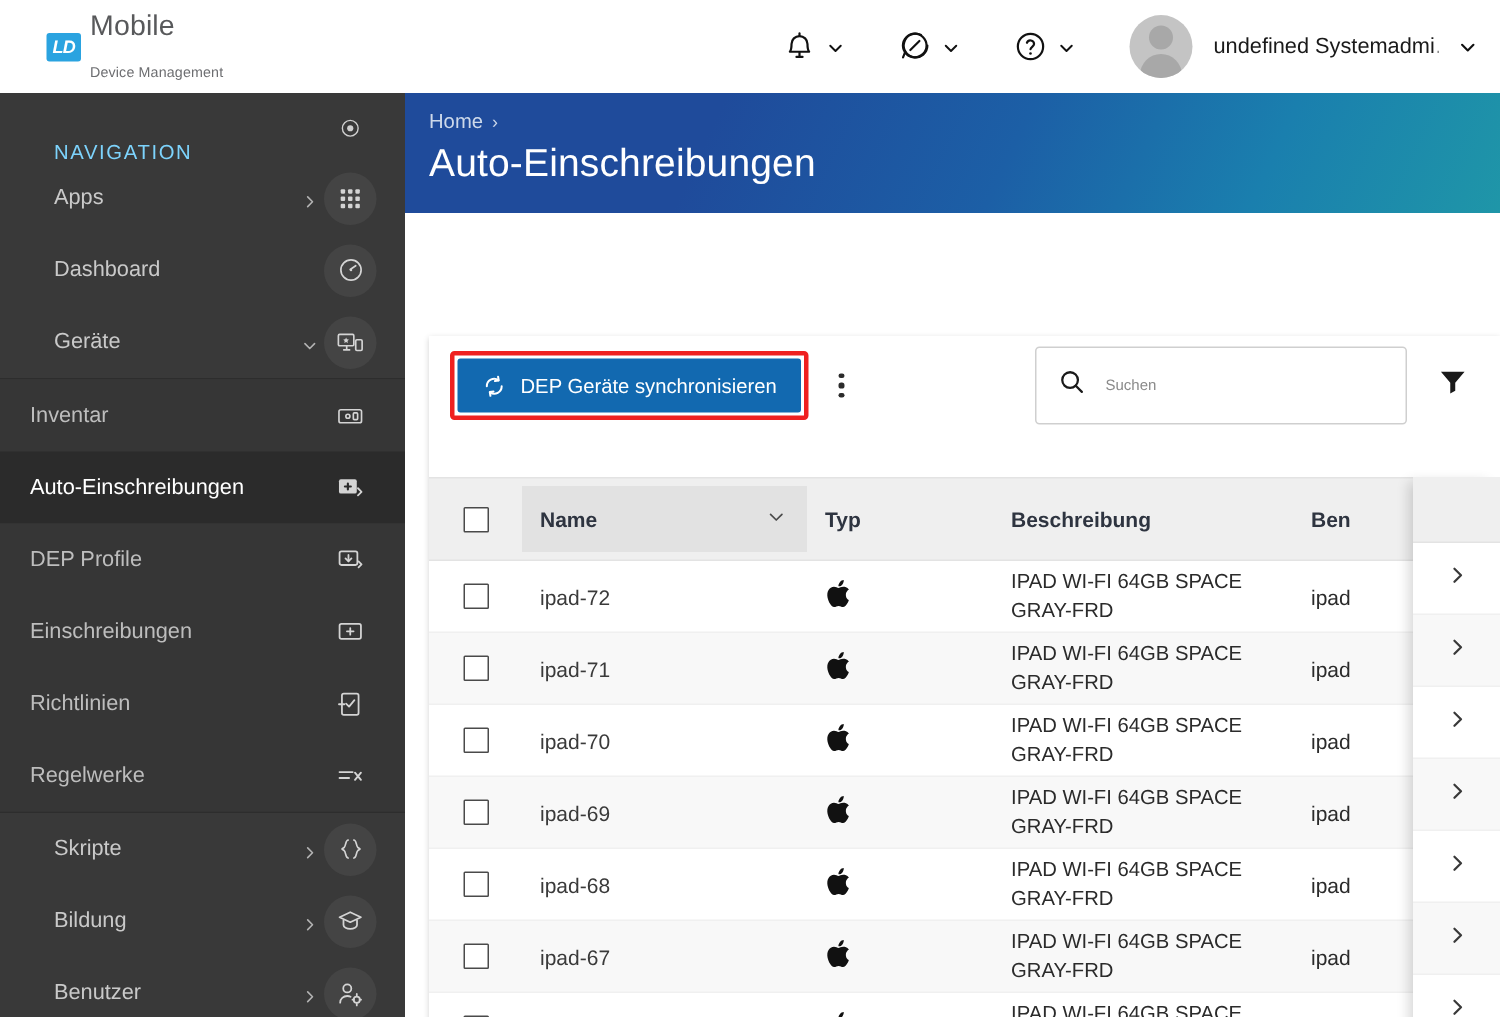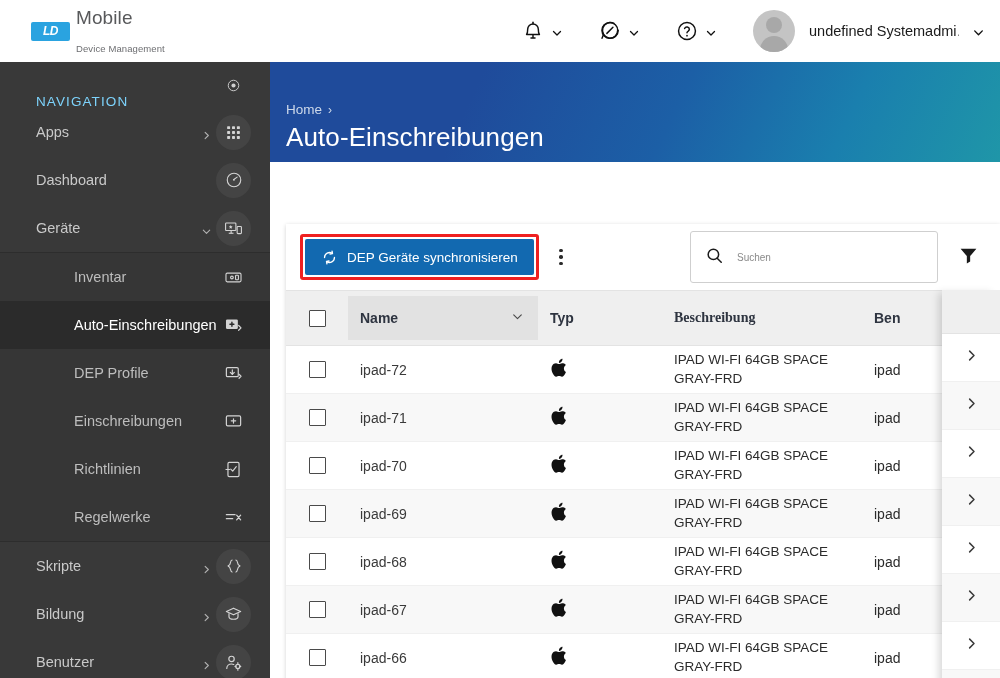--- a/index.html
+++ b/index.html
@@ -13,21 +13,21 @@
   
   .topbar {
     position: absolute; top: 0; left: 0;
     width: 1000px; height: 62px;
     background: #ffffff;
     display: flex; align-items: center;
     z-index: 40;
   }
   .brand { display: flex; align-items: center; margin-left: 31px; }
   .brand-mark {
-    width: 39px; height: 19px;
+    width: 23px; height: 19px;
     background: #2aa3e0;
     border-radius: 2px;
     display: flex; align-items: center; justify-content: center;
     font-size: 12px; font-weight: bold; font-style: italic;
     color: #ffffff; letter-spacing: -.5px;
   }
   .brand-text { margin-left: 6px; line-height: 1; }
   .brand-title { font-size: 19px; color: #58595b; letter-spacing: .1px; }
   .brand-sub { font-size: 9.5px; color: #6d6e71; margin-top: 17px; letter-spacing: .1px; }
 
@@ -78,21 +78,21 @@
     padding: 0 0 0 36px; position: relative;
   }
   .nav-head-label {
     font-size: 13.5px; color: #7dd3fc; letter-spacing: 1.1px; margin-top: 32px;
   }
   .nav-item {
     height: 48px; display: flex; align-items: center;
     position: relative; cursor: pointer;
     padding-left: 36px;
   }
-  .nav-item.sub { padding-left: 74px; background: #363636; text-align: center; }
+  .nav-item.sub { padding-left: 20px; background: #363636; text-align: center; }
   .nav-item.active { background: #2b2b2b; }
   .nav-label {
     font-size: 14.5px; color: #c9c9c9; white-space: nowrap;
   }
   .nav-item.active .nav-label { color: #ffffff; }
   .nav-item.sub .nav-label { color: #bdbdbd; }
   .nav-item.active.sub .nav-label { color: #ffffff; }
   .nav-caret {
     position: absolute; right: 58px;
     color: #b2b2b2; width: 11px; height: 11px;
@@ -115,24 +115,24 @@
   .nav-divider { height: 1px; background: #2d2d2d; }
   .subgroup { background: #363636; }
 
   
   .main {
     position: absolute; top: 62px; left: 270px;
     width: 730px; height: 616px;
     background: #ffffff; overflow: hidden;
   }
   .page-head {
-    height: 100px;
+    height: 80px;
     background:
       linear-gradient(115deg, #1f4b9b 0%, #1f4b9b 28%, #1c5fa6 55%, #1a7fae 78%, #1f96a8 100%);
-    padding: 40px 0 0 16px;
+    padding: 11px 0 0 16px;
     position: relative;
   }
   .breadcrumb {
     display: flex; align-items: center; gap: 6px;
     font-size: 13.5px; color: #cdd9ea;
   }
   .breadcrumb a { color: #cdd9ea; text-decoration: none; cursor: pointer; }
   .bc-sep { font-size: 12px; color: #cdd9ea; }
   .page-title {
     margin-top: 5px;
@@ -196,31 +196,31 @@
     display: flex; align-items: center; justify-content: center;
     cursor: pointer; color: #1a1a1a;
   }
 
   
   .table-area { position: relative; height: 450px; }
   .thead {
     display: flex; height: 56px; align-items: center;
     background: #efefef; border-top: 1px solid #e3e3e3;
     border-bottom: 1px solid #e3e3e3;
-    font-size: 14px; font-weight: bold; color: #2e3440;
+    font-size: 14px; font-weight: bold; color: #2e3440; margin-top: 28px;
   }
   .th-check { width: 62px; display: flex; justify-content: center; }
   .th-name {
     width: 190px; background: #e2e2e2; height: 44px;
     display: flex; align-items: center; padding-left: 12px;
     position: relative; cursor: pointer;
   }
   .th-name .sortchev { position: absolute; right: 14px; color: #4a4a4a; }
   .th-typ { width: 134px; padding-left: 12px; }
-  .th-desc { width: 200px; padding-left: 2px; font-family: Liberation Serif, serif; }
+  .th-desc { width: 200px; padding-left: 2px; }
   .th-user { width: 118px; padding-left: 2px; overflow: hidden; white-space: nowrap; }
 
   .tbody { height: 406px; overflow: hidden; position: relative; }
   .trow {
     display: flex; height: 48px; align-items: center;
     background: #ffffff; font-size: 14px; color: #2b2b2b;
     border-bottom: 1px solid #f0f0f0;
   }
   .trow.alt { background: #f8f8f8; }
   .td-check { width: 62px; display: flex; justify-content: center; }

